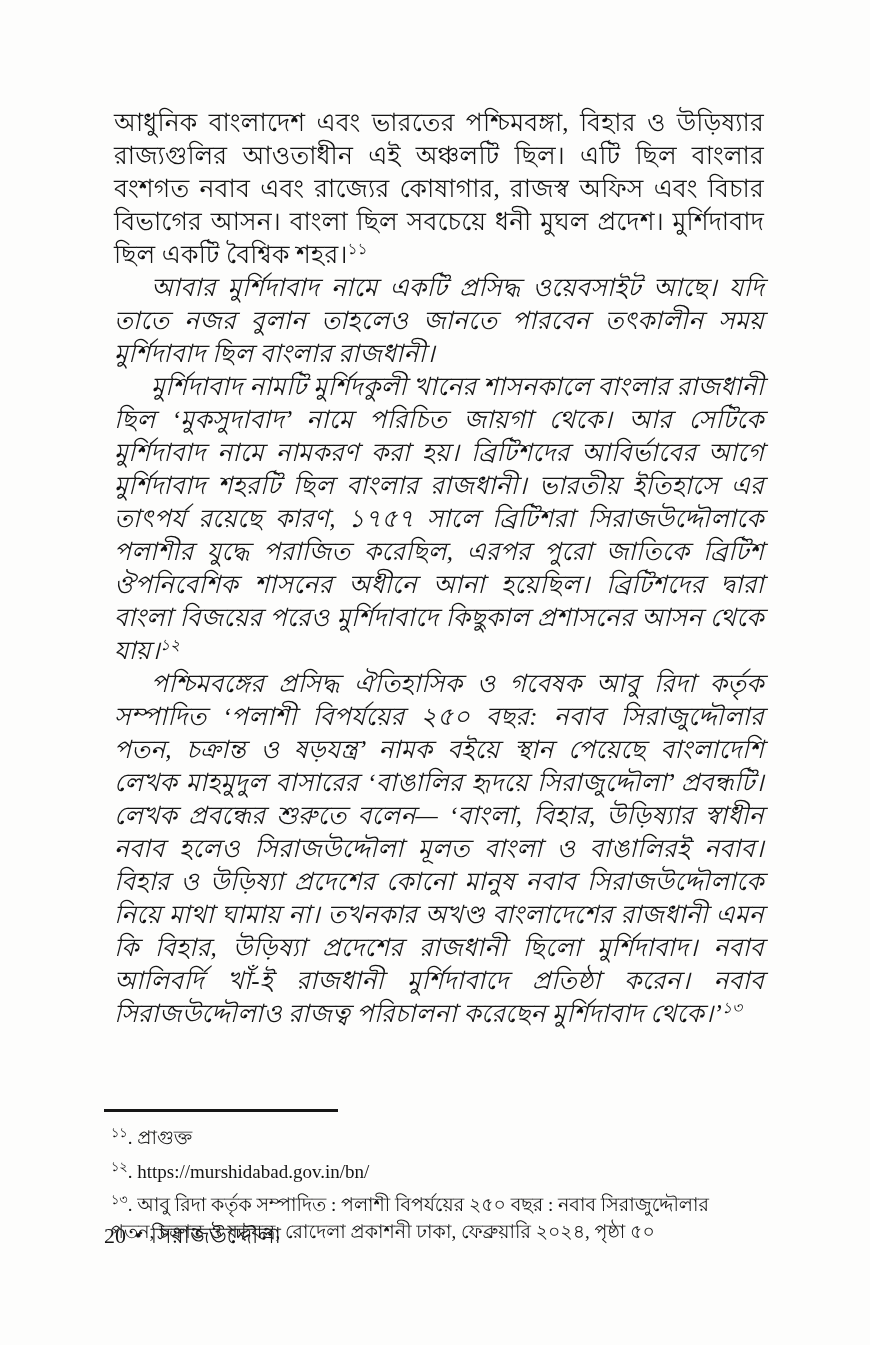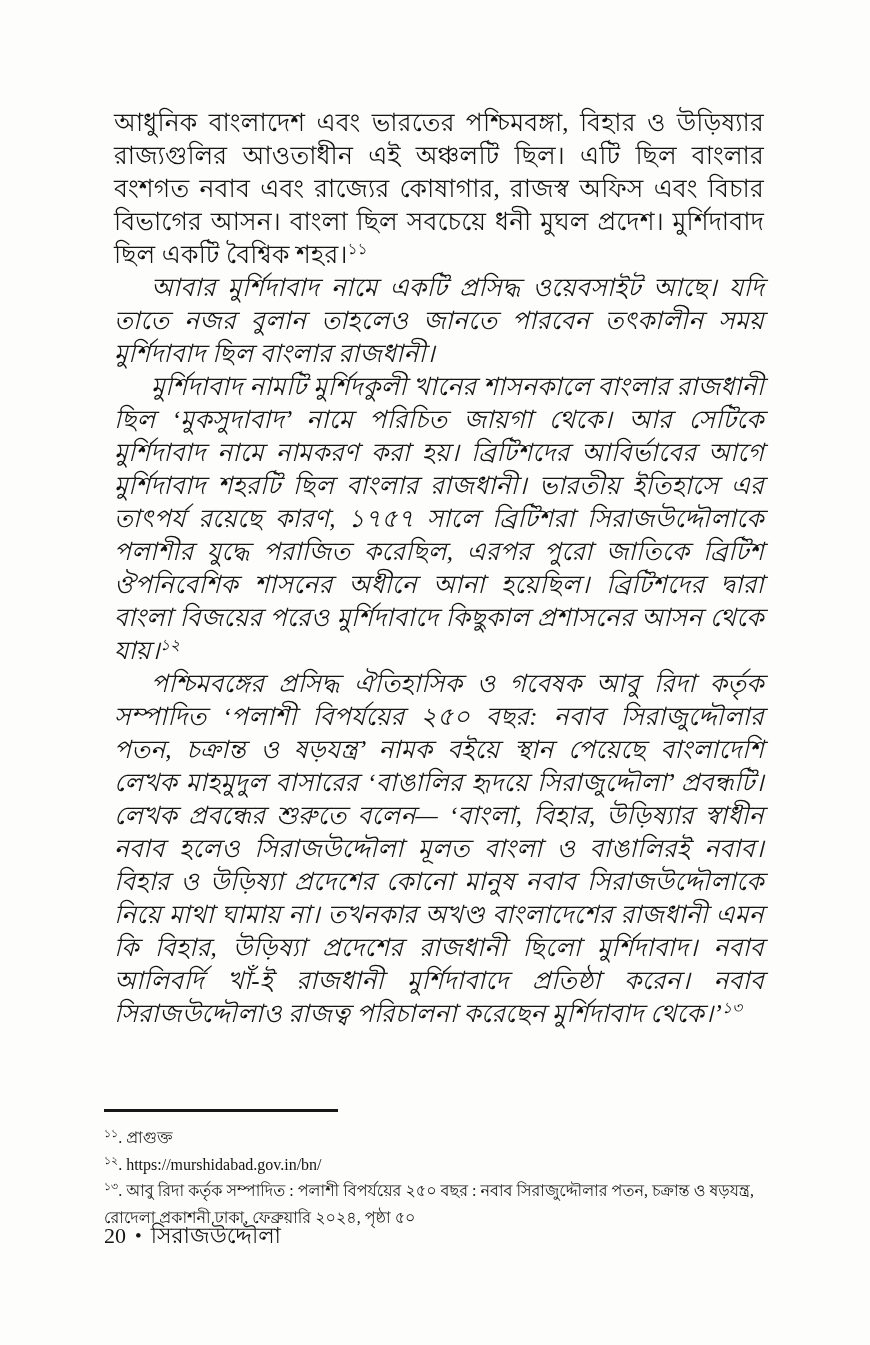--- a/index.html
+++ b/index.html
@@ -49,22 +49,22 @@
     top: 1109px;
     width: 652px;
   }
   .fn-rule {
     width: 234px;
     height: 0;
     border-top: 3px solid #161616;
     margin-bottom: 13px;
   }
   .footnote-block p.footnote {
-    margin: 0;
-    font-size: 16px;
+    margin: 7px;
+    font-size: 19px;
     line-height: 26.5px;
     text-align: left;
   }
   .footnote-block p.footnote sup.fn-marker {
     font-size: 68%;
     line-height: 0;
     vertical-align: super;
   }
   .page-footer {
     position: absolute;

